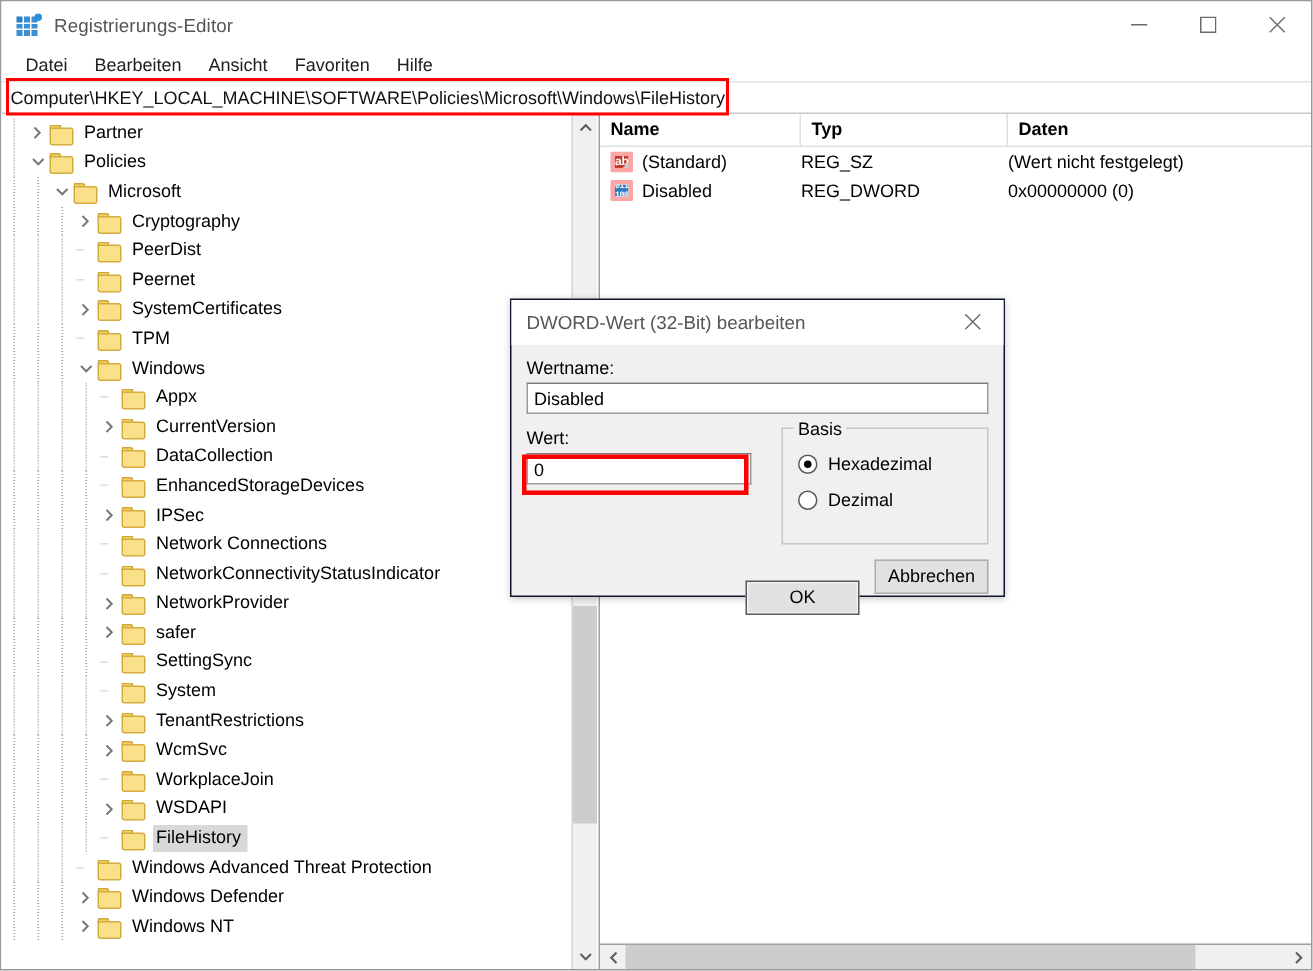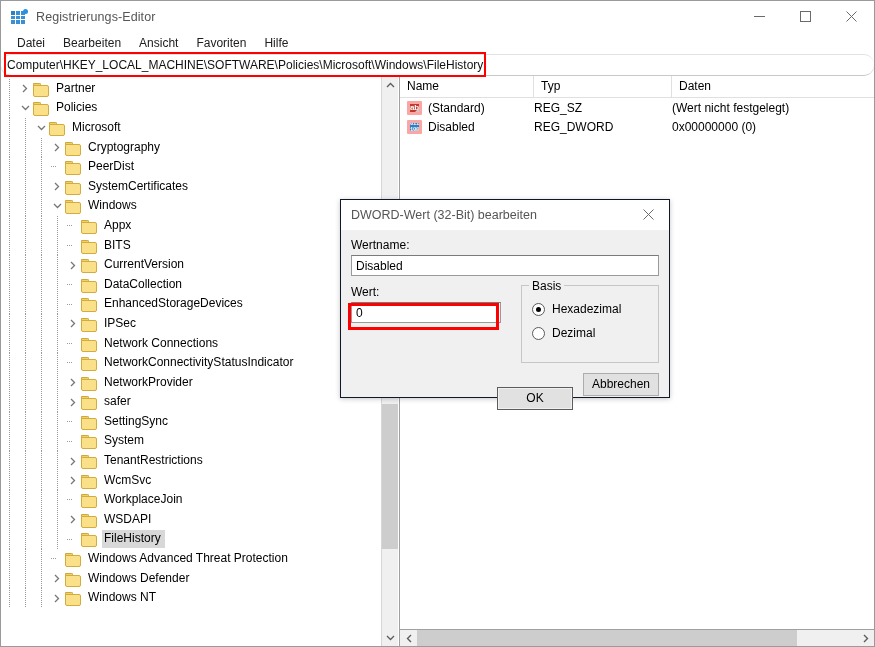--- a/index.html
+++ b/index.html
@@ -101,21 +101,20 @@
     left: 0; top: 0; right: 0; height: 22px;
     border-top: 1px solid #e3e3e3;
     border-bottom: 1px solid #c8c8c8;
     display: flex;
     align-items: center;
     padding-left: 6px;
     font-size: 12px;
     color: #111111;
     white-space: nowrap;
     overflow: hidden;
-    border-radius: 10px;
   }
   #address-highlight {
     position: absolute;
     left: 3px; top: -2px;
     width: 482px; height: 25px;
     border: 2px solid #ff0000;
     pointer-events: none;
     z-index: 5;
   }
 
@@ -258,20 +257,21 @@
     background: #ffffff;
     border-bottom: 1px solid #e0e0e0;
   }
   .lcol {
     font-size: 12px;
     color: #000000;
     padding: 3px 0 0 7px;
     border-right: 1px solid #e0e0e0;
     white-space: nowrap;
     overflow: hidden;
+    font-weight: bold;
   }
   .lcol.c-name { width: 134px; min-width: 134px; }
   .lcol.c-typ  { width: 138px; min-width: 138px; }
   .lcol.c-dat  { flex: 1; border-right: none; }
 
   #list-body {
     flex: 1;
     position: relative;
     overflow: hidden;
   }
@@ -605,27 +605,43 @@
             <span class="guide dotted"></span>
             <span class="guide dotted"></span>
             <span class="elbow"></span>
             <span class="folder"></span>
             <span class="tlabel">PeerDist</span>
           </div>
           <div class="tnode">
             <span class="guide dotted"></span>
             <span class="guide dotted"></span>
             <span class="guide dotted"></span>
+            <span class="elbow"></span>
+            <span class="folder"></span>
+            <span class="tlabel">Peernet</span>
+          </div>
+          <div class="tnode">
+            <span class="guide dotted"></span>
+            <span class="guide dotted"></span>
+            <span class="guide dotted"></span>
             <span class="twist">
               <svg width="6" height="9" viewBox="0 0 6 9">
                 <polyline points="1,1 4.5,4.5 1,8" fill="none" stroke="currentColor" stroke-width="1.3"></polyline>
               </svg>
             </span>
             <span class="folder"></span>
             <span class="tlabel">SystemCertificates</span>
+          </div>
+          <div class="tnode">
+            <span class="guide dotted"></span>
+            <span class="guide dotted"></span>
+            <span class="guide dotted"></span>
+            <span class="elbow"></span>
+            <span class="folder"></span>
+            <span class="tlabel">TPM</span>
           </div>
           <div class="tnode">
             <span class="guide dotted"></span>
             <span class="guide dotted"></span>
             <span class="guide dotted"></span>
             <span class="twist">
               <svg width="9" height="6" viewBox="0 0 9 6">
                 <polyline points="1,1 4.5,4.5 8,1" fill="none" stroke="currentColor" stroke-width="1.3"></polyline>
               </svg>
             </span>
@@ -633,29 +649,20 @@
             <span class="tlabel">Windows</span>
           </div>
           <div class="tnode">
             <span class="guide dotted"></span>
             <span class="guide dotted"></span>
             <span class="guide dotted"></span>
             <span class="guide dotted"></span>
             <span class="elbow"></span>
             <span class="folder"></span>
             <span class="tlabel">Appx</span>
-          </div>
-          <div class="tnode">
-            <span class="guide dotted"></span>
-            <span class="guide dotted"></span>
-            <span class="guide dotted"></span>
-            <span class="guide dotted"></span>
-            <span class="elbow"></span>
-            <span class="folder"></span>
-            <span class="tlabel">BITS</span>
           </div>
           <div class="tnode">
             <span class="guide dotted"></span>
             <span class="guide dotted"></span>
             <span class="guide dotted"></span>
             <span class="guide dotted"></span>
             <span class="twist">
               <svg width="6" height="9" viewBox="0 0 6 9">
                 <polyline points="1,1 4.5,4.5 1,8" fill="none" stroke="currentColor" stroke-width="1.3"></polyline>
               </svg>

